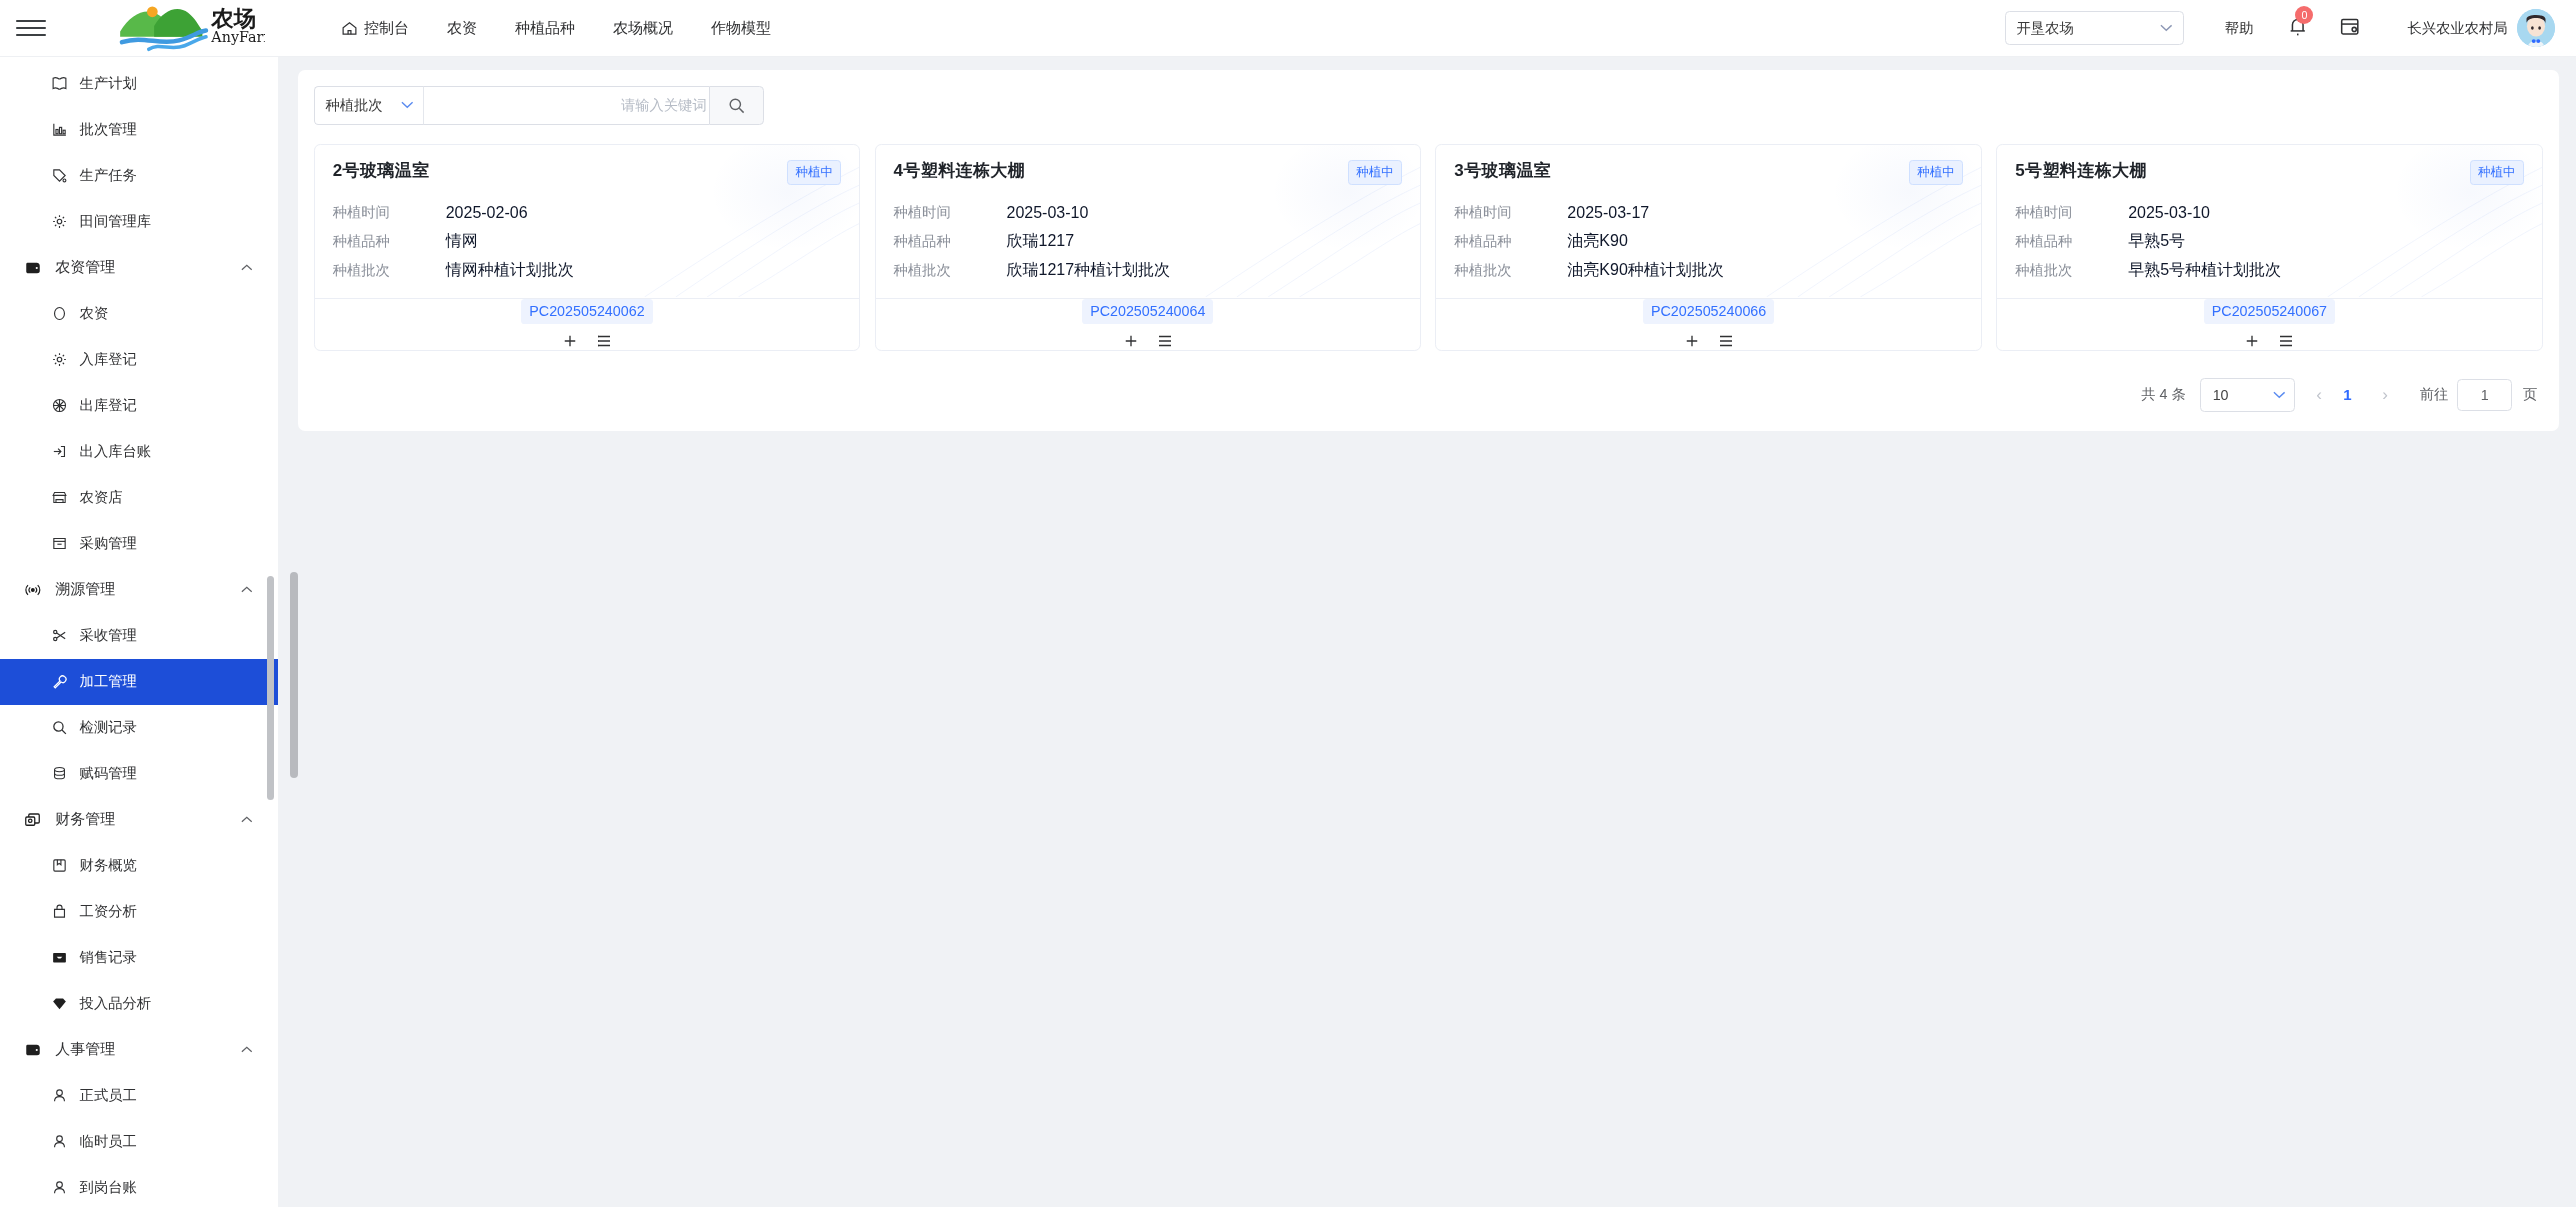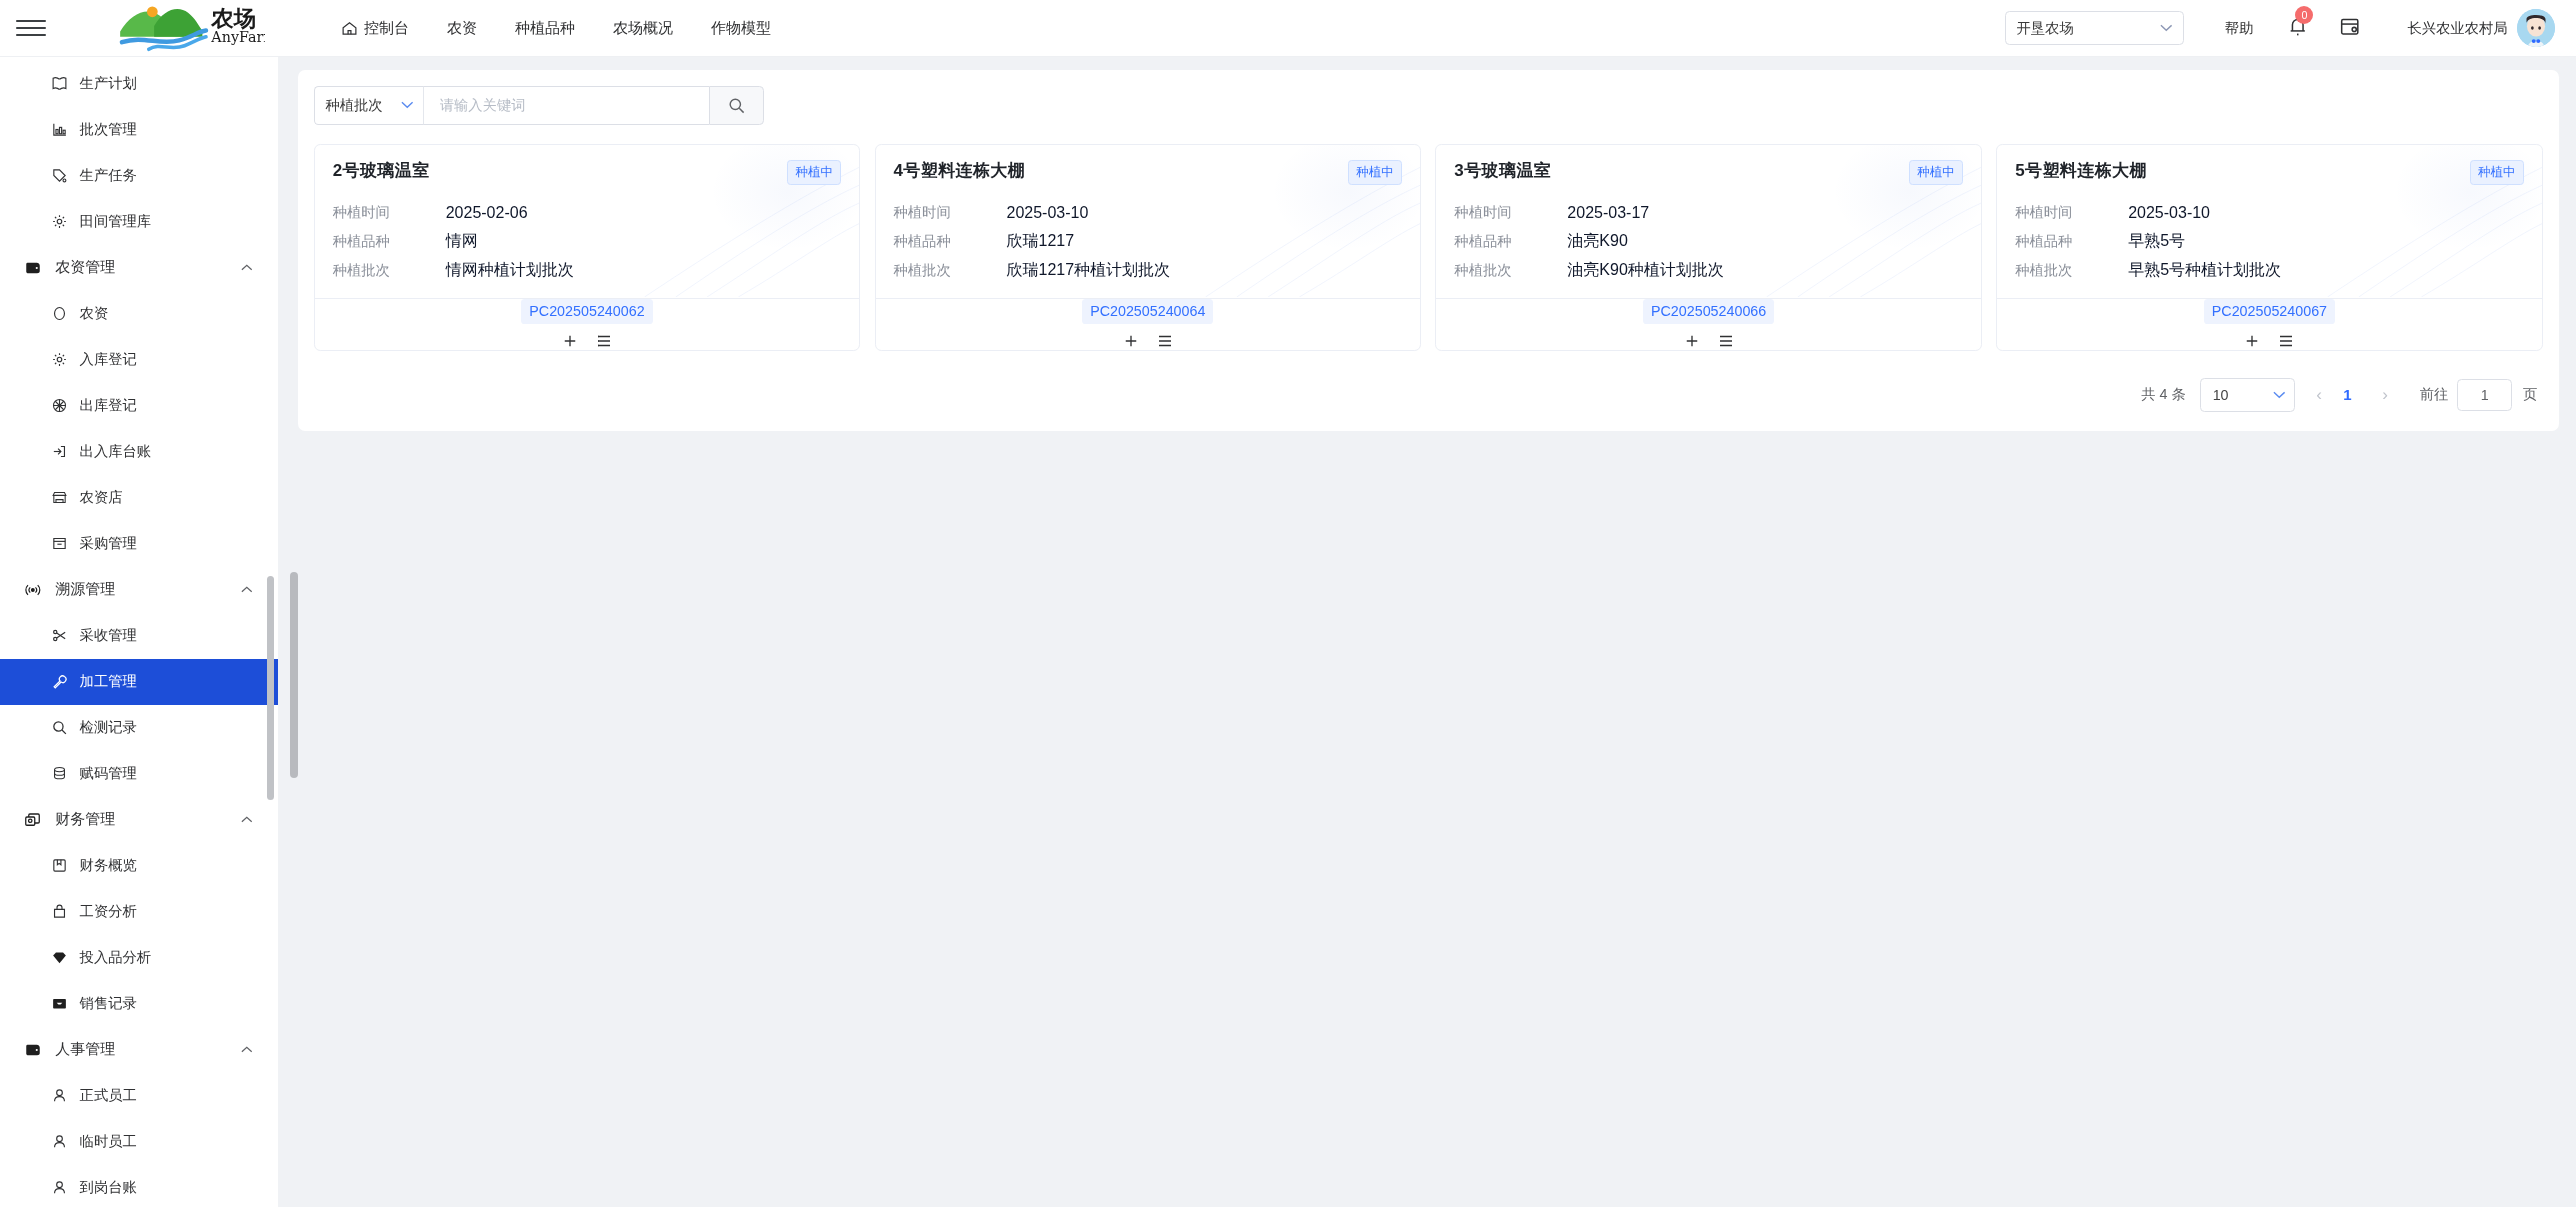--- a/index.html
+++ b/index.html
@@ -115,22 +115,22 @@
   .searchbar { display: flex; align-items: center; height: 39px; }
   .sb-select {
     width: 109px; height: 39px; border: 0.9px solid #dcdfe6; border-right: none;
     border-radius: 4.5px 0 0 4.5px; display: flex; align-items: center;
     justify-content: space-between; padding: 0 9px 0 10.7px;
     font-size: 14.3px; color: #3a3a3a; background: #fff; cursor: pointer;
   }
   .sb-input {
     width: 286px; height: 39px; border: 0.9px solid #dcdfe6;
     border-right: none; border-left: 0.9px solid #e4e7ed;
-    font-size: 14.3px; padding: 0 16px; color: #303133;
-    background: #fff; outline: none;
+    font-size: 14.3px; padding: 0 2px; color: #303133;
+    background: #fff; outline: none; text-align: right;
   }
   .sb-input::placeholder { color: #b6bcc6; }
   .sb-btn {
     width: 55px; height: 39px; border: 0.9px solid #dcdfe6; border-radius: 0 4.5px 4.5px 0;
     background: #f7f8fa; display: flex; align-items: center; justify-content: center;
     cursor: pointer;
   }
 
   
   .cards { display: flex; gap: 14.3px; margin-top: 19.7px; }
@@ -491,34 +491,34 @@
           <path d="M5 9 H19 V20 H5 Z"></path>
             <path d="M8.5 9 V6.5 a3.5 3.5 0 0 1 7 0 V9"></path>
         </svg>
       </span>
       <span>工资分析</span>
     </div>
 
     <div class="menu-item">
       <span class="m-icon">
         <svg width="17" height="17" viewBox="0 0 24 24" fill="#1f1f1f">
-          <path d="M3 9 L7 5 H17 L21 9 L12 20 Z"></path>
-        </svg>
-      </span>
-      <span>投入品分析</span>
-    </div>
-
-    <div class="menu-item">
-      <span class="m-icon">
-        <svg width="17" height="17" viewBox="0 0 24 24" fill="#1f1f1f">
           <path d="M3 7 C3 6 3.7 5.5 4.5 5.5 H19.5 C20.3 5.5 21 6 21 7 V17.5 C21 18.4 20.3 19 19.5 19 H4.5 C3.7 19 3 18.4 3 17.5 Z"></path>
           <path d="M8 11 H16 L13.5 13.5 H10.5 Z" fill="#fff"></path>
         </svg>
       </span>
       <span>销售记录</span>
+    </div>
+
+    <div class="menu-item">
+      <span class="m-icon">
+        <svg width="17" height="17" viewBox="0 0 24 24" fill="#1f1f1f">
+          <path d="M3 9 L7 5 H17 L21 9 L12 20 Z"></path>
+        </svg>
+      </span>
+      <span>投入品分析</span>
     </div>
 
     <div class="menu-group-title">
       <span class="g-icon">
         <svg width="18" height="18" viewBox="0 0 24 24" fill="#1f1f1f">
           <path d="M3 7 C3 5.5, 4 5 5.5 5 H17 C19 5, 21 6.5, 21 9 v7 c0 2-1.5 3-3.5 3 H5.5 C4 19, 3 18.2, 3 17 Z"></path>
           <circle cx="17" cy="12" r="1.4" fill="#fff"></circle>
         </svg>
       </span>
       <span>人事管理</span>

